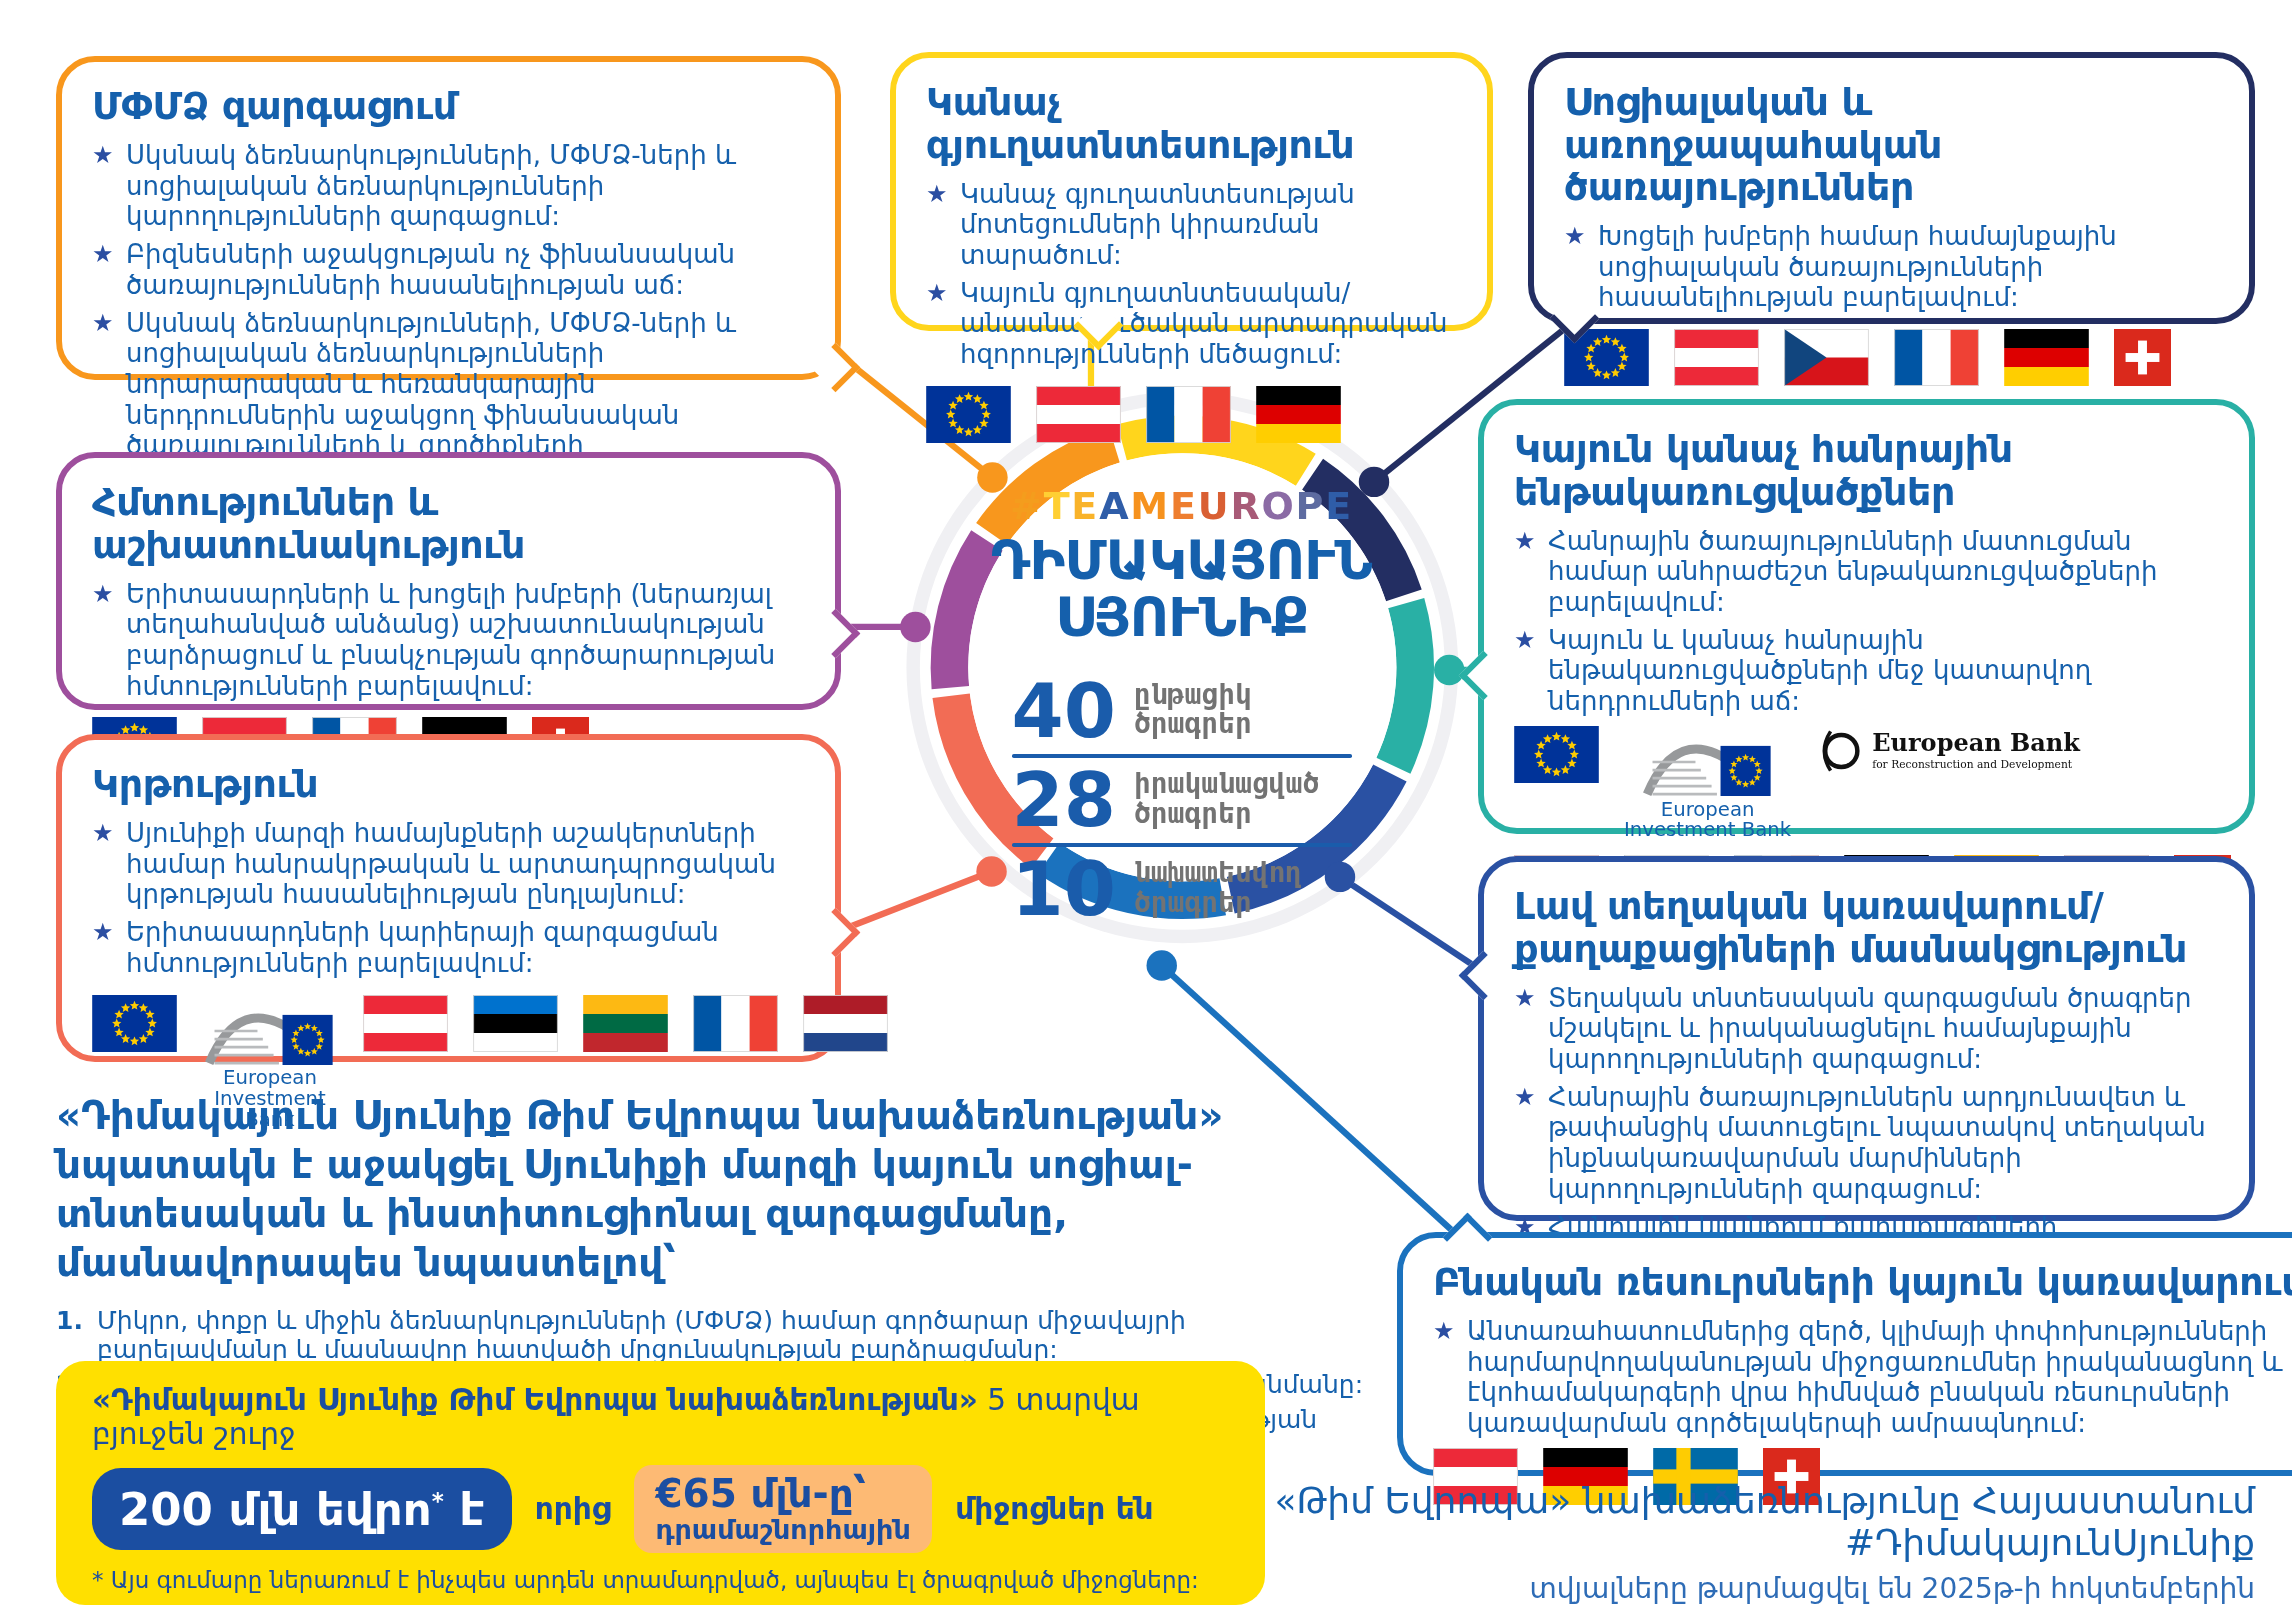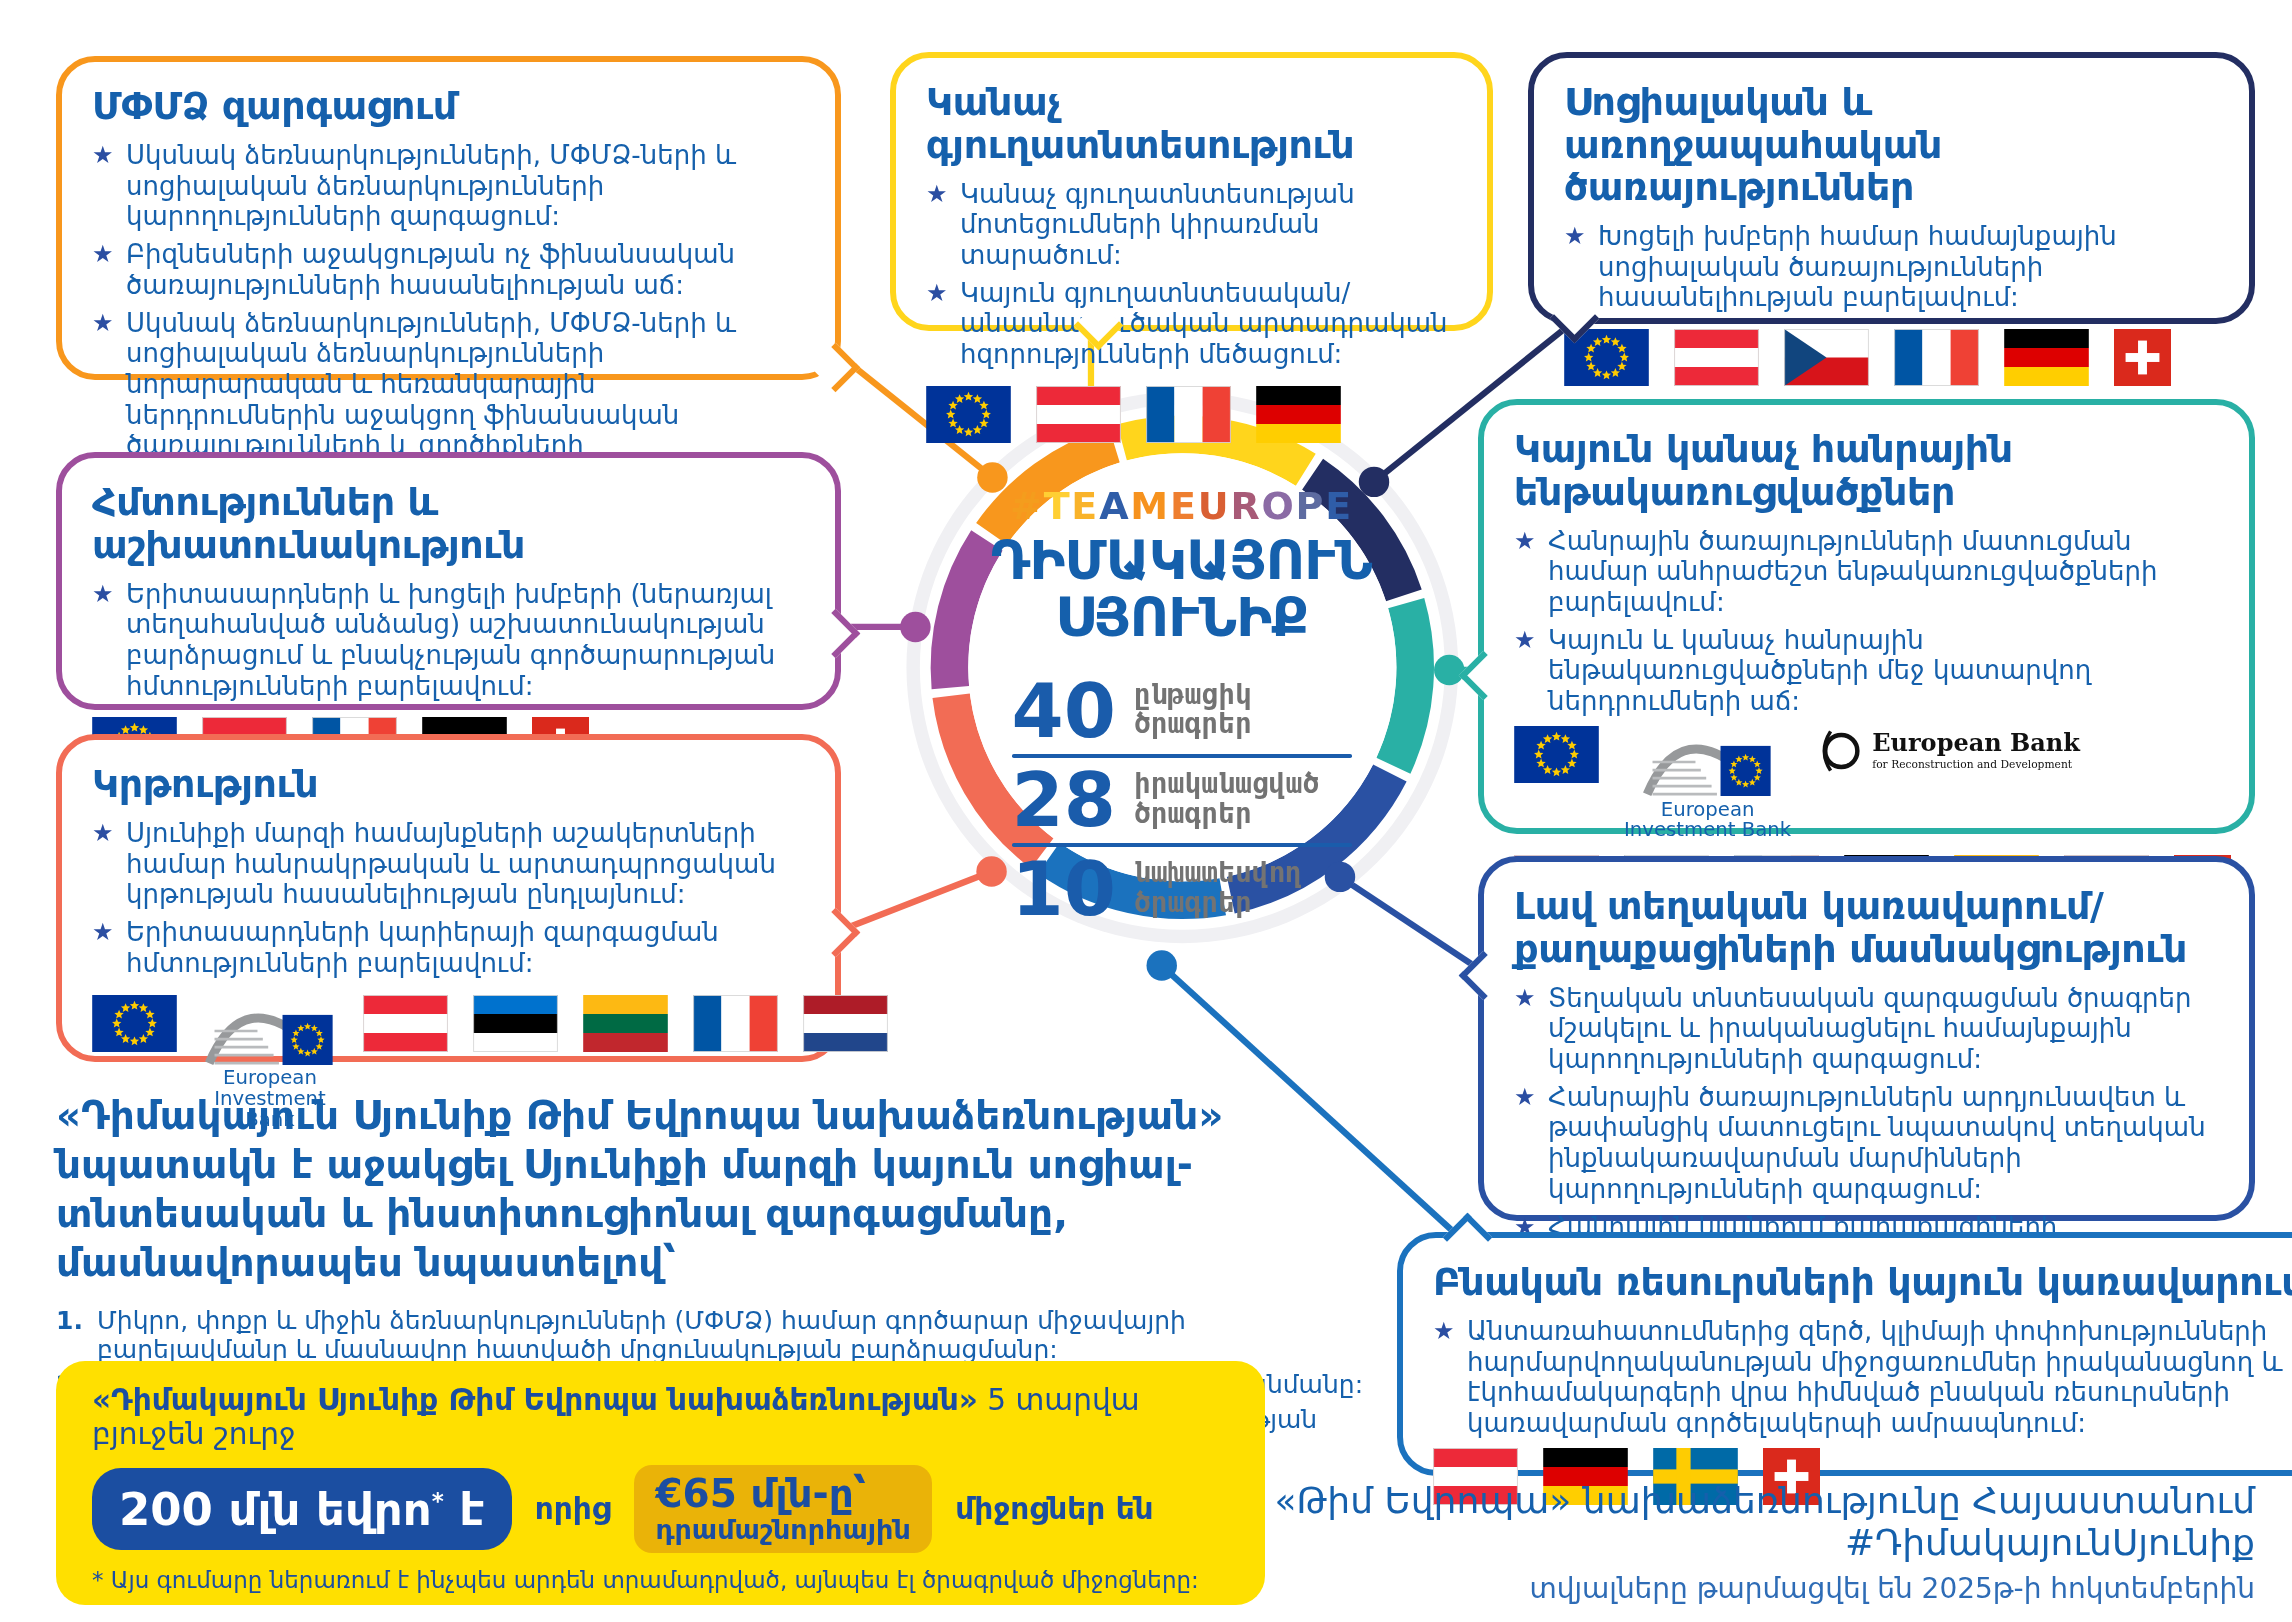--- a/index.html
+++ b/index.html
@@ -38,21 +38,21 @@
   .mission ol li:before{counter-increment:mi;content:counter(mi) ".";position:absolute;left:0;top:0;font-weight:700;}
   
   .budget{position:absolute;left:56px;top:1361px;width:1209px;height:244px;background:#ffe000;
           border-radius:29px;z-index:2;box-sizing:border-box;padding:21.5px 36px 16px 36px;color:#1b4ea1;}
   .b-intro{font-size:29.6px;}
   .b-intro b{font-weight:700;}
   .b-row{display:flex;align-items:center;gap:23px;margin-top:14.3px;}
   .pill{background:#1b4ea1;color:#fff;border-radius:29px;padding:14.3px 27px;font-size:45px;font-weight:700;white-space:nowrap;}
   .pill sup{font-size:23px;}
   .b-word{font-size:29.6px;font-weight:700;}
-  .card{background:#eab308;border-radius:18px;padding:9px 21.5px;color:#1b4ea1;}
+  .card{background:#fdba74;border-radius:18px;padding:9px 21.5px;color:#1b4ea1;}
   .card .amt{font-size:39px;font-weight:700;line-height:1.05;}
   .card .typ{font-size:27px;font-weight:700;line-height:1.1;}
   .b-foot{margin-top:12.5px;font-size:23px;line-height:1.25;font-weight:500;}
   
   .footer{position:absolute;right:38px;top:1480px;text-align:right;color:#1560ac;z-index:2;}
   .footer .f1,.footer .f2{font-size:36px;font-weight:400;line-height:1.18;}
   .footer .f3{font-size:28px;font-weight:400;margin-top:7.2px;color:#2e6cb6;}
   
   .eib-block{display:inline-flex;flex-direction:column;align-items:center;line-height:1.05;}
   .eib-text{font-size:19.7px;color:#1560ac;font-weight:500;text-align:center;margin-top:1.8px;}

